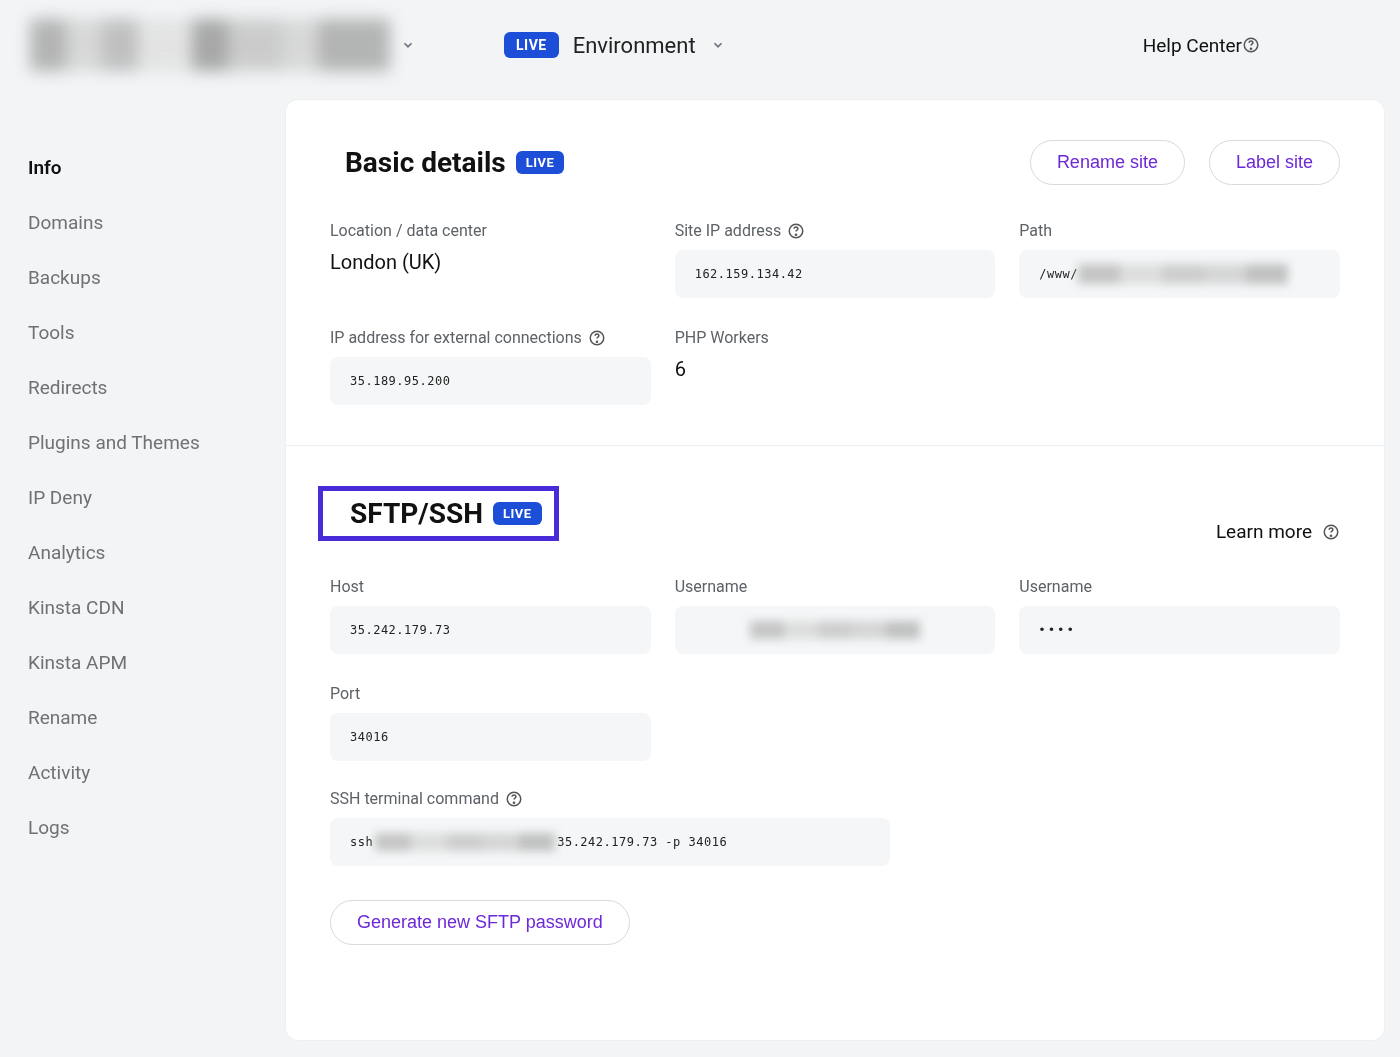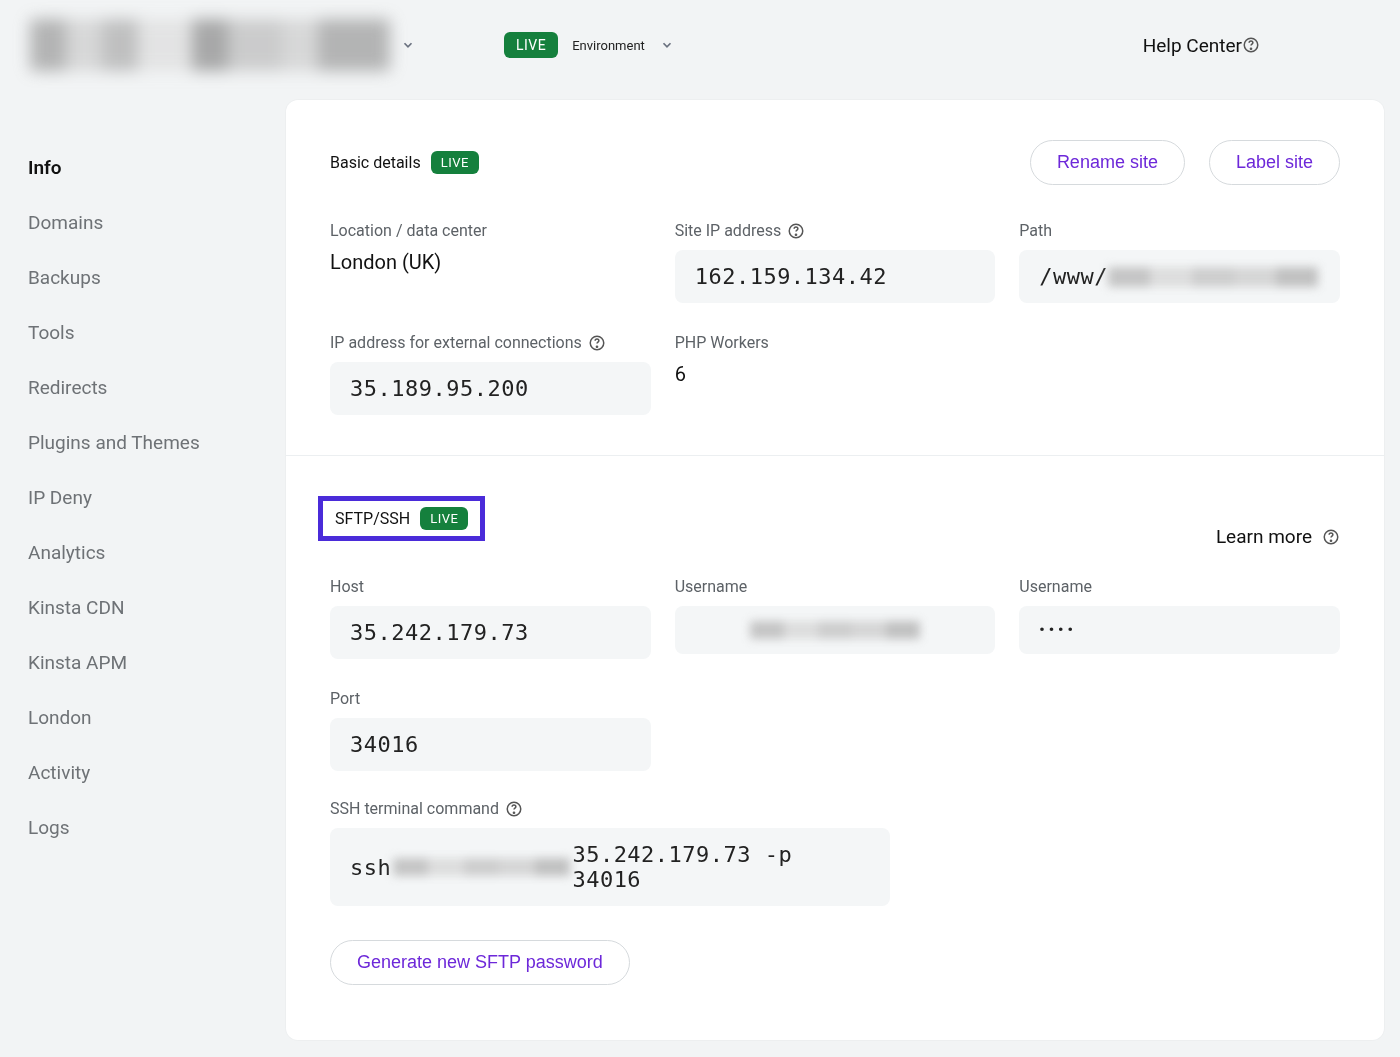--- a/index.html
+++ b/index.html
@@ -34,29 +34,29 @@
   }
   .chevron-down {
     width: 16px; height: 16px; flex-shrink:0;
     display:inline-flex;align-items:center;justify-content:center;
     color:#6b7280;
   }
   .chevron-down svg { width:14px;height:14px; }
 
   .env-group { display:flex; align-items:center; gap:14px; margin-left:24px; }
   .live-badge {
-    background:#15803d;
+    background:#1d4ed8;
     color:#fff;
-    font-weight:400;
+    font-weight:700;
     padding:5px 12px;
     border-radius:6px;
     font-size:14px;
     letter-spacing:.5px;
   }
-  .env-label { font-size:13px; color:#222; }
+  .env-label { font-size:22px; color:#222; }
   .header-spacer { flex:1; }
   .help-center { display:flex; align-items:center; gap:0; font-size:19px; color:#111; cursor:pointer; padding-right:110px;}
   .help-icon, .info-icon { width:18px;height:18px;display:inline-flex;align-items:center;justify-content:center;color:#555;}
   .help-icon svg, .info-icon svg { width:18px;height:18px; }
 
   
   .layout { display:flex; }
   .sidebar {
     width: 286px;
     padding: 50px 0 0 28px;
@@ -75,21 +75,21 @@
     border-radius:12px;
     margin: 10px 16px 0 0;
     box-shadow: 0 0 0 1px rgba(0,0,0,0.02);
     min-height: 940px;
   }
 
   .panel { padding: 40px 44px 10px 44px; border-bottom:1px solid #eceff1; }
   .panel:last-child { border-bottom:none; }
 
   .panel-header { display:flex; align-items:center; gap:10px; margin-bottom:36px; }
-  .panel-title { font-size:16px; font-weight:400; color:#111; }
+  .panel-title { font-size:28px; font-weight:700; color:#111;margin-left:15px; }
   .live-badge.sm { padding:4px 10px; font-size:13px; border-radius:6px; }
   .panel-header .spacer { flex:1; }
   .outline-btn {
     border:1px solid #d6dadd;
     background:#fff;
     border-radius:26px;
     padding:11px 26px;
     font-size:18px;
     cursor:pointer;
     color:#6d28d9;
@@ -97,21 +97,21 @@
   .outline-btn + .outline-btn { margin-left:14px; }
 
   .grid3 { display:grid; grid-template-columns: 1fr 1fr 1fr; column-gap:24px; row-gap:30px; }
   .field-label { font-size:16px; color:#5d6267; display:flex; align-items:center; gap:6px; margin-bottom:10px;}
   .field-value-plain { font-size:20px; color:#111; }
   .mono-box {
     background:#f4f6f7;
     border-radius:8px;
     padding:14px 20px;
     font-family: "SFMono-Regular", Menlo, Consolas, monospace;
-    font-size:22px;
+    font-size:12px;
     color:#222;
     letter-spacing:.5px;
     display:flex; align-items:center;
     min-height:48px;
   }
   .mono-box.pwd { letter-spacing:4px; font-weight:700; font-family:inherit; font-size:15px;}
   .mono-box .redact {
     background:linear-gradient(90deg,#bdbdbd 0 20%,#d9d9d9 20% 40%,#c7c7c7 40% 60%,#d0d0d0 60% 80%,#b8b8b8 80% 100%);
     filter:blur(5px); opacity:.85;
   }
@@ -171,21 +171,21 @@
     <div class="nav-item active">Info</div>
     <div class="nav-item">Domains</div>
     <div class="nav-item">Backups</div>
     <div class="nav-item">Tools</div>
     <div class="nav-item">Redirects</div>
     <div class="nav-item">Plugins and Themes</div>
     <div class="nav-item">IP Deny</div>
     <div class="nav-item">Analytics</div>
     <div class="nav-item">Kinsta CDN</div>
     <div class="nav-item">Kinsta APM</div>
-    <div class="nav-item">London</div>
+    <div class="nav-item">Rename</div>
     <div class="nav-item">Activity</div>
     <div class="nav-item">Logs</div>
   </nav>
 
   <main class="main">
 
     <section class="panel">
       <div class="panel-header">
         <span class="panel-title">Basic details</span>
         <span class="live-badge sm">LIVE</span>

